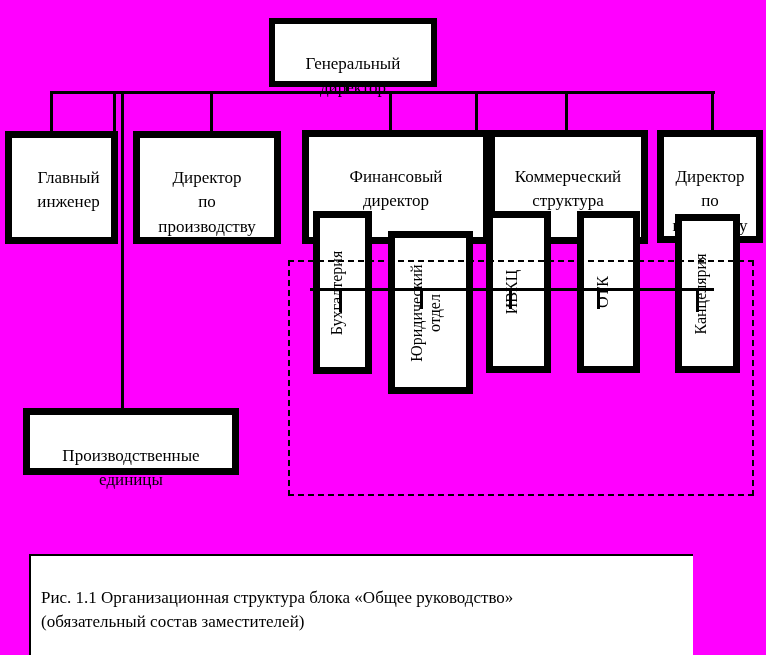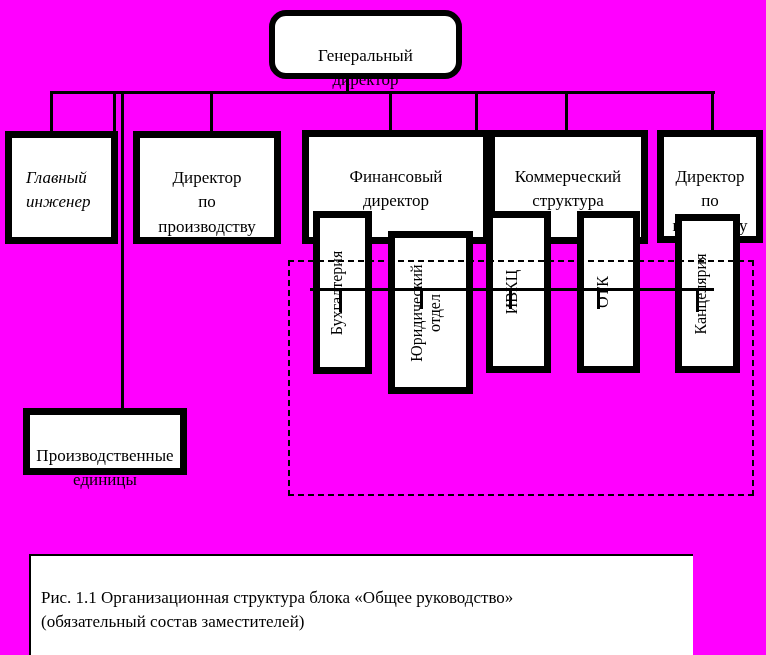--- a/index.html
+++ b/index.html
@@ -9,21 +9,21 @@
     font-family:"Liberation Serif","DejaVu Serif",serif;
     color:#000;
   }
   .box {
     position:absolute; background:#fff; border:7px solid #000;
     box-sizing:border-box; text-align:center; white-space:pre-line;
     font-size:17px; line-height:1.45; z-index:2;
   }
   .topbox { border-width:6px; padding-top:3px; }
   .dir   { padding-top:3px; }
-  .dir.left-text { text-align:left; padding-left:14px;font-style:italic; }
+  .dir.left-text { text-align:center; padding-left:14px; }
   .vbox {
     position:absolute; background:#fff; border:7px solid #000;
     box-sizing:border-box; z-index:3;
   }
   .vtext {
     position:absolute; top:50%; left:38%;
     transform:translate(-50%,-50%) rotate(-90deg);
     font-size:16px; line-height:1.15; text-align:center;
     white-space:pre-line; width:150px;
   }
@@ -51,21 +51,21 @@
   <div class="line" style="left:50px;top:91px;width:665px;height:3px;"></div>
   <div class="line" style="left:50px;top:91px;width:3px;height:42px;"></div>
   <div class="line" style="left:113px;top:91px;width:3px;height:42px;"></div>
   <div class="line" style="left:210px;top:91px;width:3px;height:42px;"></div>
   <div class="line" style="left:389px;top:91px;width:3px;height:42px;"></div>
   <div class="line" style="left:475px;top:91px;width:3px;height:42px;"></div>
   <div class="line" style="left:565px;top:91px;width:3px;height:42px;"></div>
   <div class="line" style="left:711px;top:91px;width:3px;height:42px;"></div>
   <div class="line" style="left:121px;top:91px;width:3px;height:318px;"></div>
 
-  <div class="box topbox" style="left:269px;top:10px;width:193px;height:69px;border-radius:17px;">
+  <div class="box topbox" style="left:269px;top:18px;width:168px;height:69px;">
     <span>Генеральный
 директор</span>
   </div>
 
   <div class="box dir left-text" style="left:5px;top:131px;width:113px;height:113px;">
     <span>Главный
 инженер</span>
   </div>
   <div class="box dir" style="left:133px;top:131px;width:148px;height:113px;">
     <span>Директор
@@ -105,21 +105,21 @@
 
   <div class="line overlay" style="left:310px;top:288px;width:404px;height:3px;"></div>
   <div class="line overlay" style="left:339px;top:288px;width:3px;height:24px;"></div>
   <div class="line overlay" style="left:420px;top:288px;width:3px;height:21px;"></div>
   <div class="line overlay" style="left:509px;top:288px;width:3px;height:21px;"></div>
   <div class="line overlay" style="left:597px;top:288px;width:3px;height:21px;"></div>
   <div class="line overlay" style="left:696px;top:288px;width:3px;height:24px;"></div>
 
   <div class="dashed-rect"></div>
 
-  <div class="box prodbox" style="left:23px;top:408px;width:164px;height:67px;">
+  <div class="box prodbox" style="left:23px;top:408px;width:216px;height:67px;">
     <span>Производственные
 единицы</span>
   </div>
 
   <div class="caption">
     <span>Рис. 1.1 Организационная структура блока «Общее руководство»
 (обязательный состав заместителей)</span>
   </div>
 
 </div>

